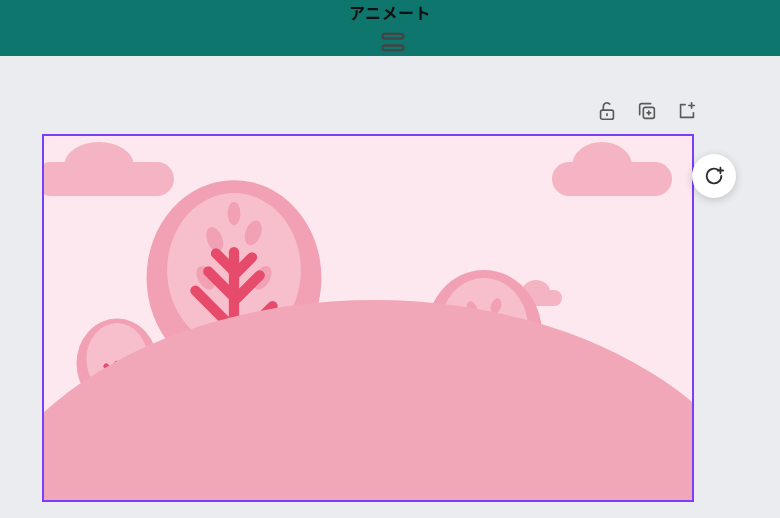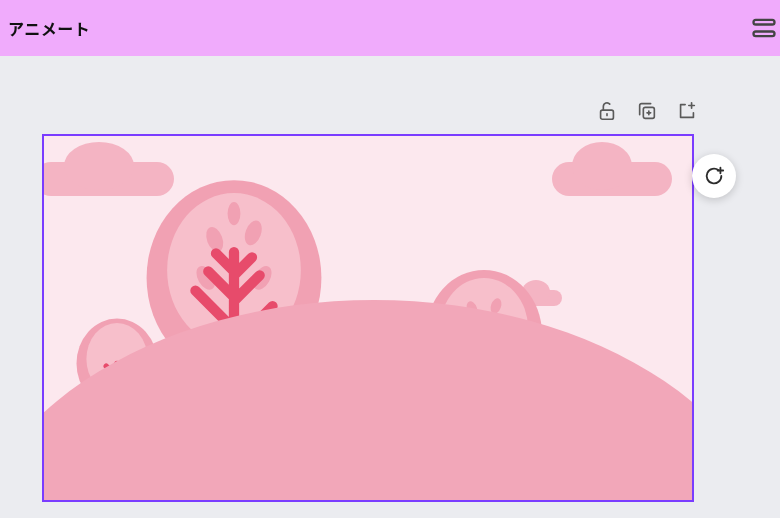--- a/index.html
+++ b/index.html
@@ -8,25 +8,26 @@
     width: 780px; height: 518px;
     font-family: -apple-system, BlinkMacSystemFont, "Hiragino Sans",
                  "Segoe UI", "Noto Sans CJK JP", sans-serif;
     background: #fff;
     overflow: hidden;
   }
 
   
   .topbar {
     height: 56px;
-    background: #f0abfc;
+    background: #0f766e;
     border-bottom: 0px solid #eee;
     display: flex;
     align-items: center;
     padding: 0 8px;
+    flex-direction: column;
   }
   .topbar-title {
     font-size: 16px;
     font-weight: 600;
     color: #111;
     letter-spacing: 0.5px;
   }
   .topbar-spacer { flex: 1; }
   .topbar-right-icon {
     width: 28px; height: 28px;

